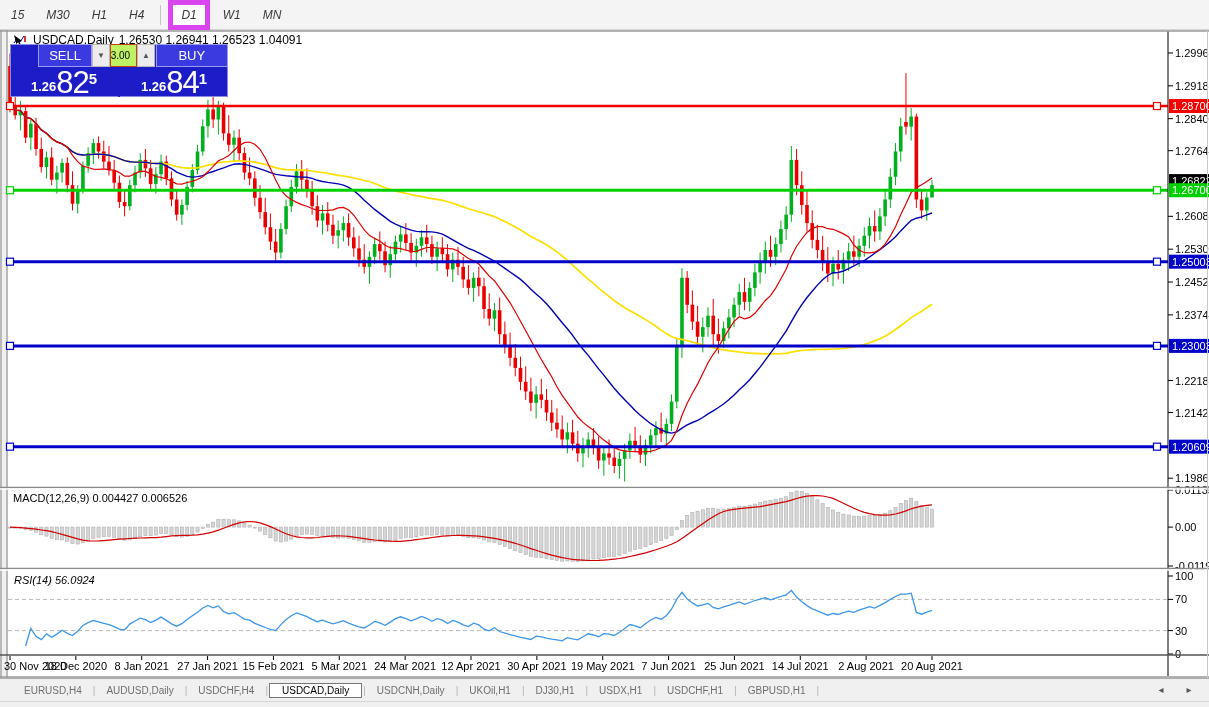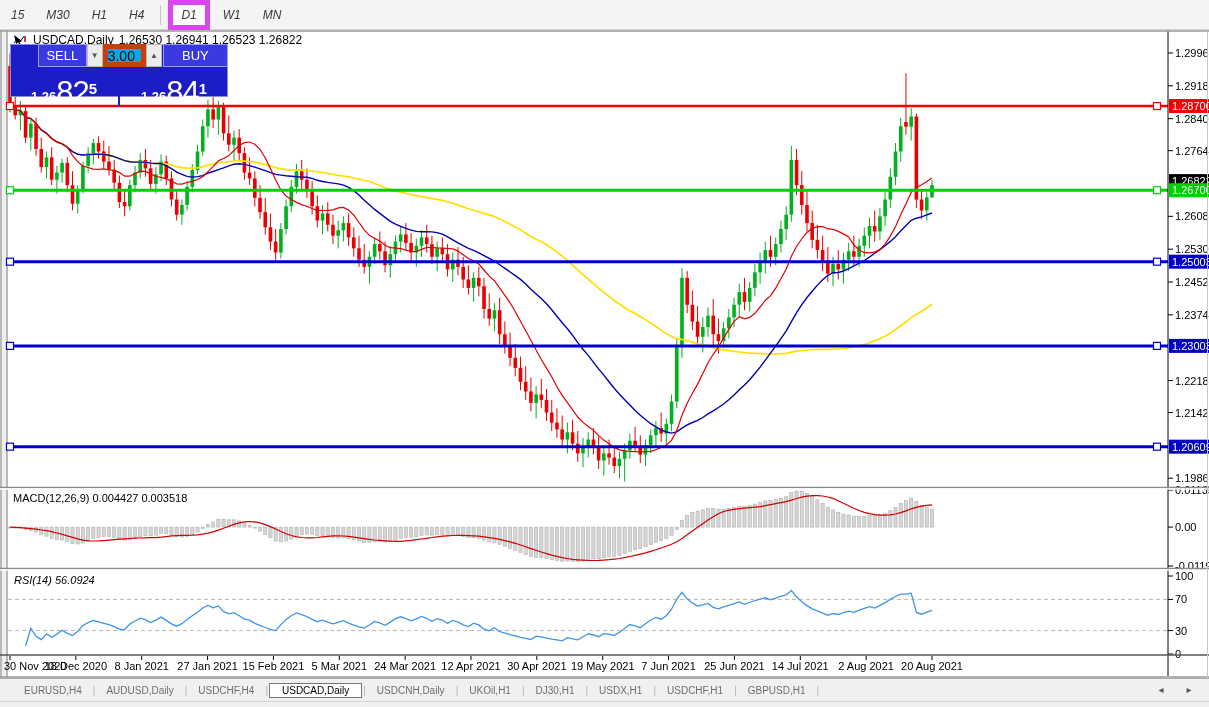--- a/index.html
+++ b/index.html
@@ -26,23 +26,23 @@
   
   .trade{position:absolute;left:10px;top:44px;width:218px;height:53px;z-index:3;background:#1d1dc8;
     box-shadow:0 0 0 1px #8a8adf inset;}
   .trade .row1{display:flex;height:23px;}
   .btn{background:#3a3ae0;color:#fff;font-size:13px;display:flex;align-items:center;justify-content:center;
     border:1px solid #9b9bf0;box-sizing:border-box;}
   .sellbtn{width:59px;margin-left:28px;}
   .buybtn{width:79px;margin-left:1px;}
   .spin{width:19px;background:#ececec;border:1px solid #b9b9b9;box-sizing:border-box;color:#555;
     font-size:8px;display:flex;align-items:center;justify-content:center;}
-  .vol{flex:1;background:#0ea5e9;border:5px solid #c2410c;box-sizing:border-box;font-size:14px;color:#000;
+  .vol{flex:1;background:#bef264;border:1px solid #c2410c;box-sizing:border-box;font-size:10px;color:#000;
     display:flex;align-items:center;justify-content:flex-end;padding-right:6px;}
-  .row2{display:flex;height:40px;}
+  .row2{display:flex;height:30px;}
   .pcell{width:108px;display:flex;align-items:flex-end;justify-content:center;color:#fff;padding-bottom:0px;}
   .pcell .pfx{font-size:13px;font-weight:bold;line-height:20px;}
   .pcell .big{font-size:31px;line-height:28px;letter-spacing:-1px;}
   .pcell .sup{font-size:15px;font-weight:bold;line-height:12px;transform:translateY(-12px);}
   .pdiv{width:2px;background:#1d1dc8;}
 
   
   .ind-label{position:absolute;z-index:3;font-size:11px;color:#000;white-space:pre;}
 
   
@@ -720,21 +720,21 @@
       <line x1="1207.5" y1="31" x2="1207.5" y2="701" stroke="#c8c8c8" stroke-width="1"></line>
     </svg>
 
   <div class="chart-title">
     <svg width="15" height="12" viewBox="0 0 15 12">
       <polyline points="1,9 4,5 7,8 11,2" stroke="#0000bb" fill="none" stroke-width="1"></polyline>
       <line x1="12" y1="2" x2="12" y2="8" stroke="#dd0000" stroke-width="1.6"></line>
       <path d="M1,1 L9,7 L6.4,7.6 L8,11 L6.6,11.4 L5.2,8.2 L3.2,10 Z" fill="#000"></path>
     </svg>
     <span class="t">USDCAD,Daily</span>
-    <span class="t">1.26530 1.26941 1.26523 1.26822</span>
+    <span class="t">1.26530 1.26941 1.26523 1.04091</span>
   </div>
 
   <div class="trade">
     <div class="row1">
       <div class="btn sellbtn">SELL</div>
       <div class="spin">▼</div>
       <div class="vol">3.00</div>
       <div class="spin">▲</div>
       <div class="btn buybtn">BUY</div>
     </div>
@@ -746,21 +746,21 @@
       </div>
       <div class="pdiv"></div>
       <div class="pcell">
         <span class="pfx">1.26</span>
           <span class="big">84</span>
           <span class="sup">1</span>
       </div>
     </div>
   </div>
 
-  <div class="ind-label" style="left:13px;top:492px;"><span>MACD(12,26,9)</span> <span>0.004427 0.003518</span></div>
+  <div class="ind-label" style="left:13px;top:492px;"><span>MACD(12,26,9)</span> <span>0.004427 0.006526</span></div>
   <div class="ind-label" style="left:14px;top:574px;font-style:italic;"><span>RSI(14)</span> <span>56.0924</span></div>
 
   <div class="tabbar">
       <div class="tab">EURUSD,H4</div>
       <span class="tabsep">|</span>
       <div class="tab">AUDUSD,Daily</div>
       <span class="tabsep">|</span>
       <div class="tab">USDCHF,H4</div>
       <span class="tabsep">|</span>
       <div class="tab active">USDCAD,Daily</div>

